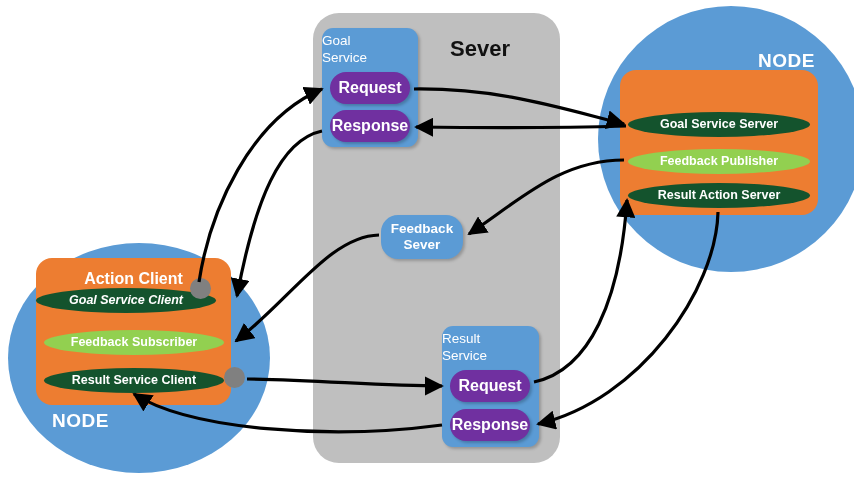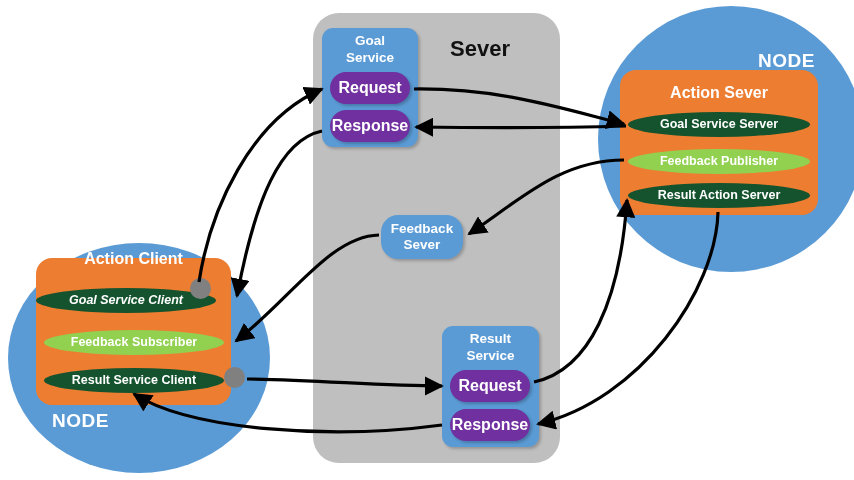--- a/index.html
+++ b/index.html
@@ -41,22 +41,22 @@
   }
   .action-title{
     position:absolute;color:#111111;font-weight:bold;font-size:22px;
   }
 
   .svc-box{
     position:absolute;background:#5B9BD5;border-radius:11px;
     box-shadow:2px 2px 3px rgba(0,0,0,.22);
   }
   .svc-title{
-    position:absolute;width:100%;text-align:center;color:#ffffff;
-    font-weight:bold;font-size:13.5px;line-height:16px;
+    position:absolute;width:100%;text-align:left;color:#ffffff;
+    font-weight:normal;font-size:13.5px;line-height:16px;
   }
   .msg-box{
     position:absolute;background:#7030A0;border-radius:16px;
     display:flex;align-items:center;justify-content:center;
     color:#ffffff;font-weight:bold;font-size:16px;
     box-shadow:2px 2px 3px rgba(0,0,0,.22);
   }
   .topic-box{
     position:absolute;background:#5B9BD5;border-radius:17px;
     display:flex;align-items:center;justify-content:center;
@@ -92,34 +92,33 @@
   </div>
 
   <div class="svc-box" style="left:442px;top:326px;width:97px;height:121px;"></div>
   <div class="svc-title" style="left:442px;top:331px;width:97px;">Result</div>
   <div class="svc-title" style="left:442px;top:348px;width:97px;">Service</div>
   <div class="msg-box" style="left:450px;top:370px;width:80px;height:32px;">Request</div>
   <div class="msg-box" style="left:450px;top:409px;width:80px;height:32px;">Response</div>
 
   <div class="node-circle" style="left:8px;top:243px;width:262px;height:230px;"></div>
   <div class="panel" style="left:36px;top:258px;width:195px;height:147px;"></div>
-  <div class="panel-title" style="left:36px;top:250px;width:195px;">Action Client</div>
+  <div class="panel-title" style="left:36px;top:270px;width:195px;">Action Client</div>
 
   <div class="pill yellow" style="left:36px;top:288px;width:180px;height:25px;font-style:italic;">Goal Service Client</div>
   <div class="pill green" style="left:44px;top:330px;width:180px;height:25px;">Feedback Subscriber</div>
   <div class="pill yellow" style="left:44px;top:368px;width:180px;height:25px;">Result Service Client</div>
 
   <div class="node-label" style="left:52px;top:410px;">NODE</div>
 
   <div class="conn-dot" style="left:190px;top:278px;width:21px;height:21px;"></div>
   <div class="conn-dot" style="left:224px;top:367px;width:21px;height:21px;"></div>
 
   <div class="node-circle" style="left:598px;top:6px;width:266px;height:266px;"></div>
   <div class="panel" style="left:620px;top:70px;width:198px;height:145px;"></div>
-  <div class="panel-title" style="left:620px;top:84px;width:198px;">Action Sever</div>
 
   <div class="pill yellow" style="left:628px;top:112px;width:182px;height:25px;">Goal Service Server</div>
   <div class="pill green" style="left:628px;top:149px;width:182px;height:25px;">Feedback Publisher</div>
   <div class="pill yellow" style="left:628px;top:183px;width:182px;height:25px;">Result Action Server</div>
 
   <div class="node-label" style="left:758px;top:50px;">NODE</div>
 
   <svg id="wires" viewBox="0 0 854 480">
     <defs>
       <marker id="ah" viewBox="0 0 10 10" refX="9" refY="5" markerWidth="6" markerHeight="6" orient="auto-start-reverse">

